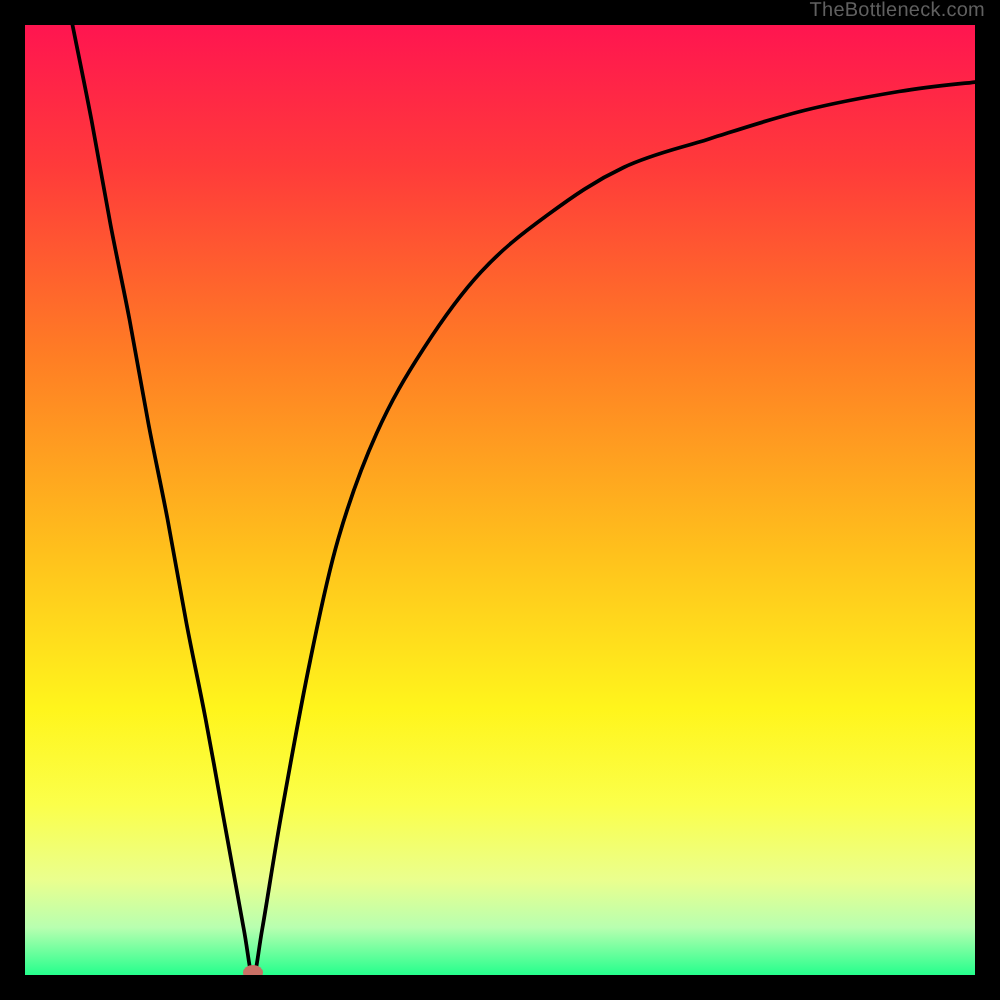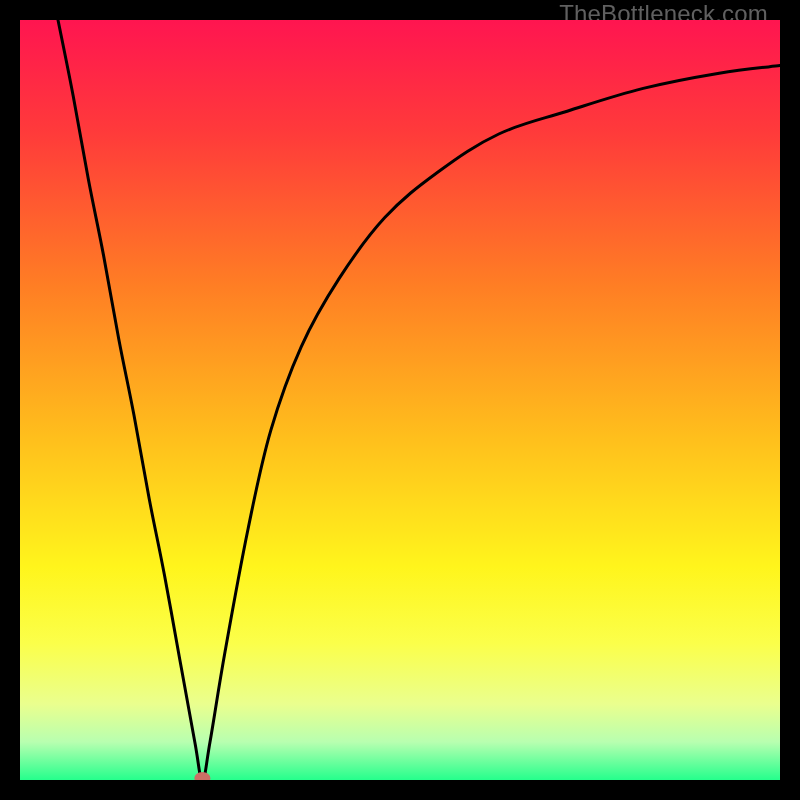--- a/index.html
+++ b/index.html
@@ -22,23 +22,23 @@
   .plot {
     position: absolute;
     left: 0;
     top: 0;
     width: 760px;
     height: 760px;
   }
   .attribution {
     position: absolute;
     top: 0;
-    right: 32px;
+    right: 12px;
     color: #606060;
-    font-size: 24px;
+    font-size: 16px;
     font-weight: 500;
     letter-spacing: 0.2px;
   }
   svg {
     display: block;
   }
 </style>
 </head>
 <body>
 

